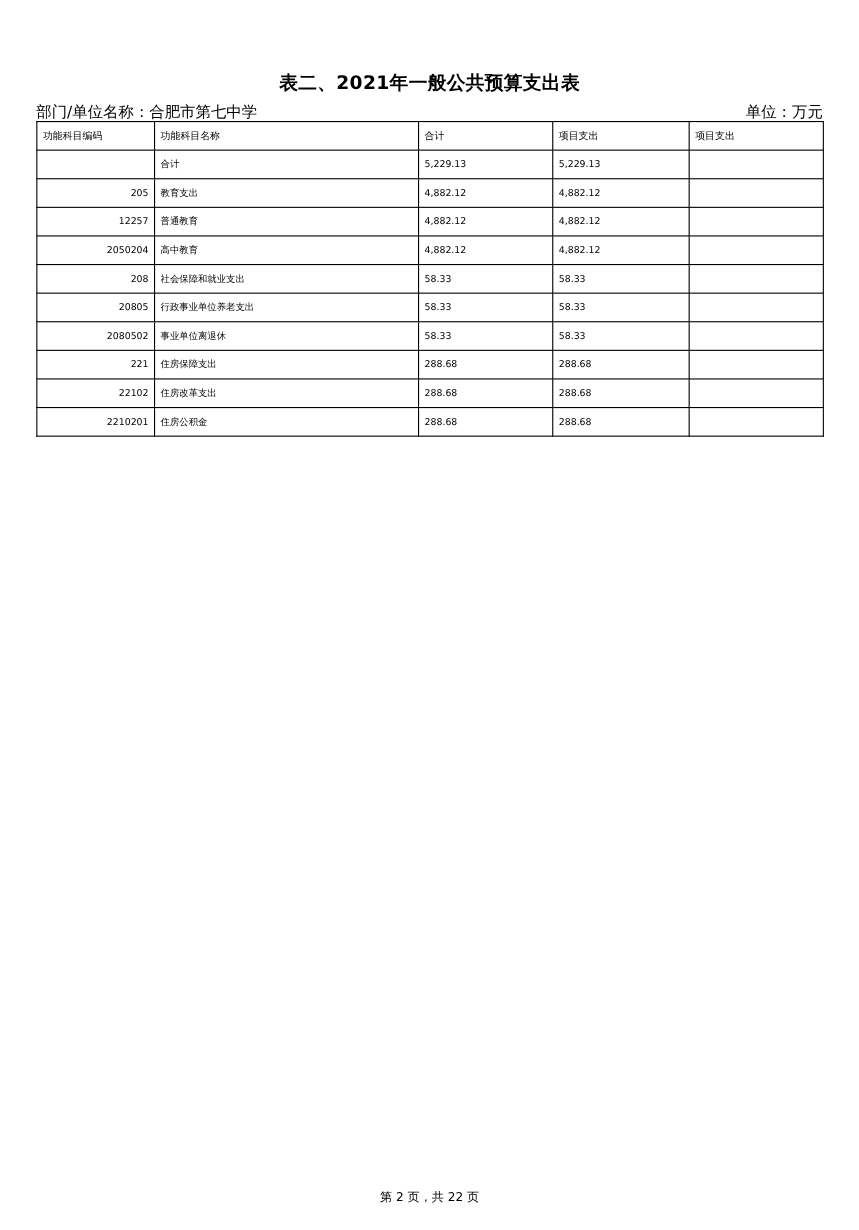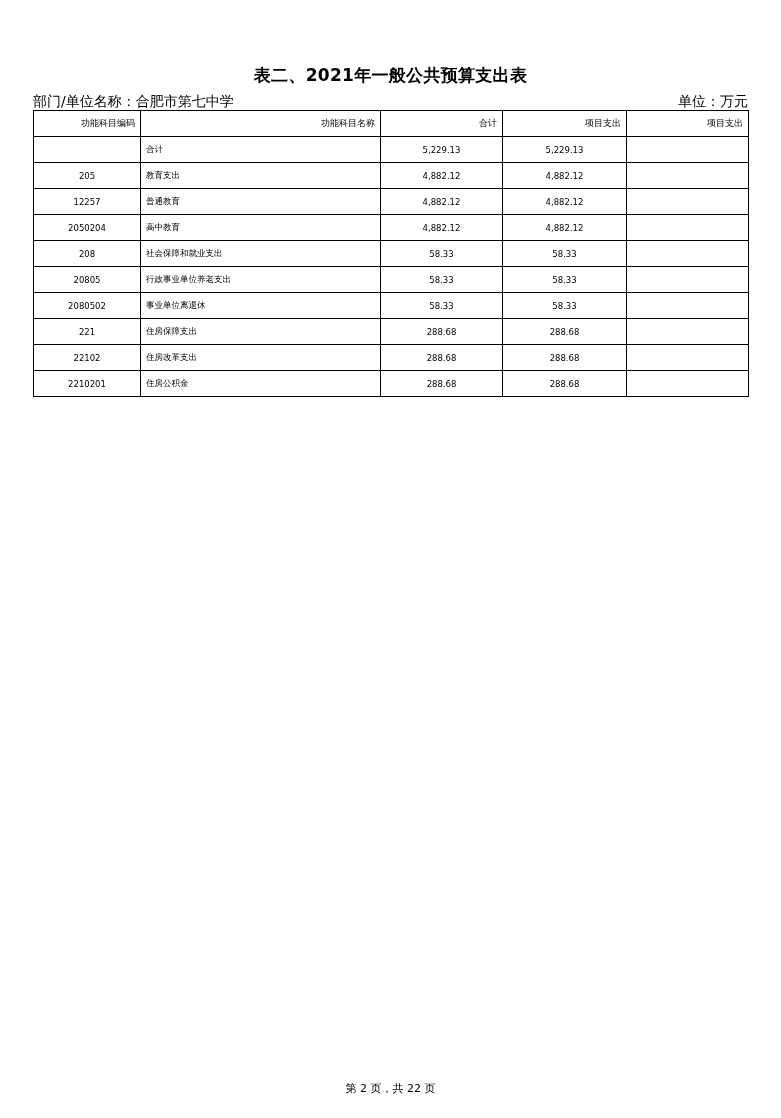--- a/index.html
+++ b/index.html
@@ -67,39 +67,39 @@
   table.budget td {
     border: 1px solid #000000;
     height: 25px;
     padding: 0 5px;
     vertical-align: middle;
     font-weight: normal;
     overflow: hidden;
     white-space: nowrap;
   }
   table.budget th {
-    text-align: right;
+    text-align: left;
     font-size: 9px;
   }
   col.c-code { width: 107px; }
   col.c-name { width: 240px; }
   col.c-total { width: 122px; }
   col.c-basic { width: 124px; }
   col.c-project { width: 122px; }
 
   td.code {
-    text-align: center;
+    text-align: right;
     font-size: 8.5px;
   }
   td.name {
     text-align: left;
     font-size: 8.5px;
   }
   td.num {
-    text-align: center;
+    text-align: left;
     font-size: 8.5px;
     padding-right: 8px;
   }
   
   .ind0 { padding-left: 6px; }
   .ind1 { padding-left: 16px; }
   .ind2 { padding-left: 26px; }
   .nind0 { padding-left: 6px; }
   .nind1 { padding-left: 16px; }
   .nind2 { padding-left: 26px; margin-top: 29px; }

